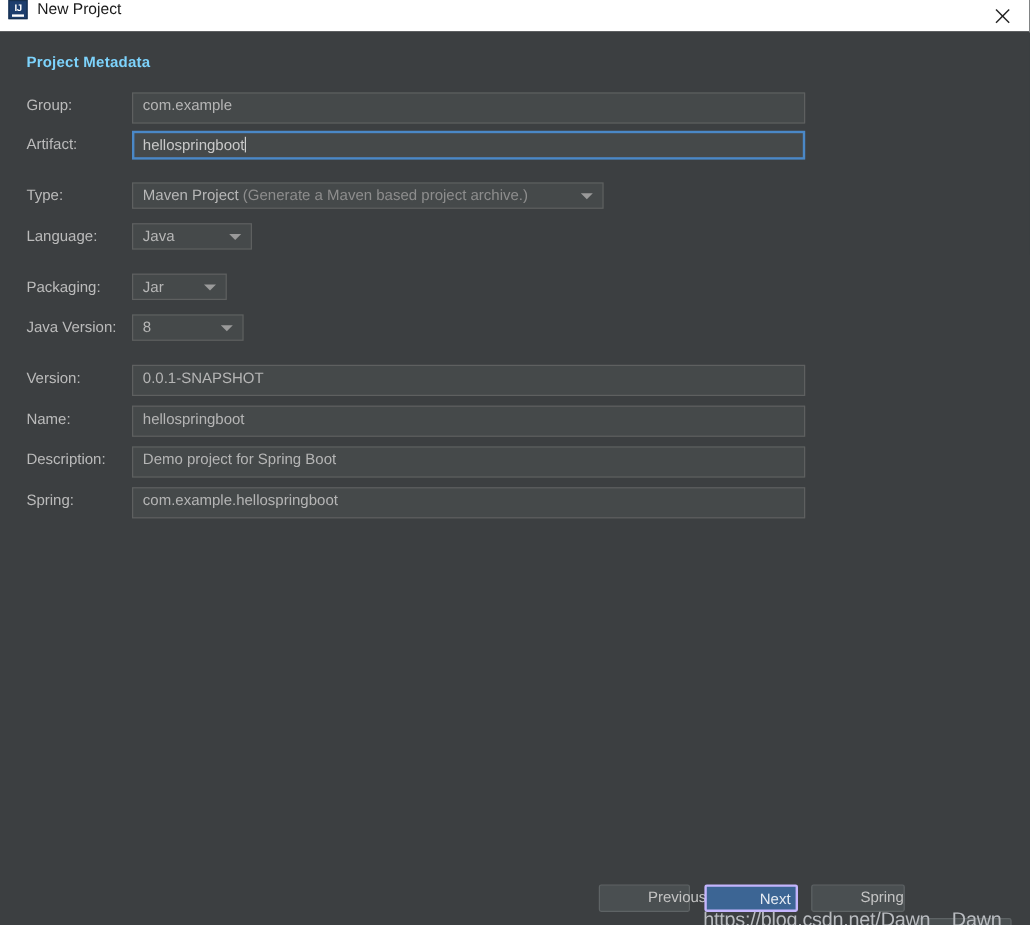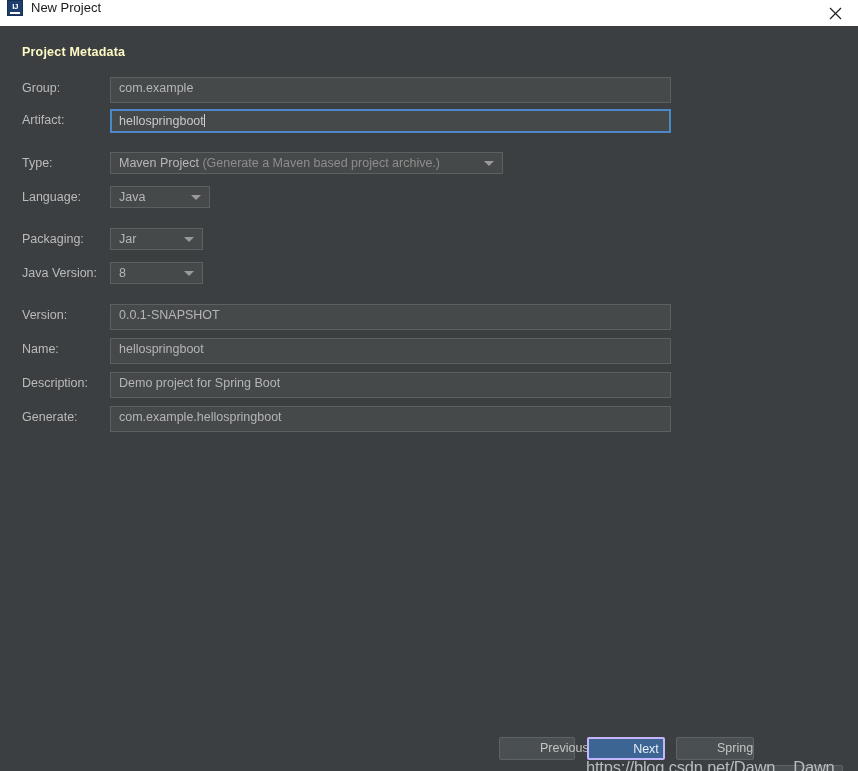--- a/index.html
+++ b/index.html
@@ -84,21 +84,21 @@
     height: 745px;
     background: #3c3f41;
   }
 
   .section-title {
     position: absolute;
     left: 22px;
     top: 19px;
     font-size: 12.5px;
     font-weight: bold;
-    color: #fef9c3;
+    color: #7dd3fc;
     letter-spacing: 0.2px;
   }
 
   .form-row {
     position: absolute;
     left: 0;
     height: 22px;
   }
   .form-label {
     position: absolute;
@@ -255,21 +255,21 @@
   <div class="form-row" style="top:160px;">
     <div class="form-label">Language:</div>
     <div class="combo" style="left:110px; width:100px;">
       <span>Java</span>
       <span class="combo-arrow"></span>
     </div>
   </div>
 
   <div class="form-row" style="top:202px;">
     <div class="form-label">Packaging:</div>
-    <div class="combo" style="left:110px; width:93px;">
+    <div class="combo" style="left:110px; width:79px;">
       <span>Jar</span>
       <span class="combo-arrow"></span>
     </div>
   </div>
 
   <div class="form-row" style="top:236px;">
     <div class="form-label">Java Version:</div>
     <div class="combo" style="left:110px; width:93px;">
       <span>8</span>
       <span class="combo-arrow"></span>
@@ -285,21 +285,21 @@
     <div class="form-label">Name:</div>
     <div class="text-field">hellospringboot</div>
   </div>
 
   <div class="form-row" style="top:346px;">
     <div class="form-label">Description:</div>
     <div class="text-field">Demo project for Spring Boot</div>
   </div>
 
   <div class="form-row" style="top:380px;">
-    <div class="form-label">Generate:</div>
+    <div class="form-label">Spring:</div>
     <div class="text-field">com.example.hellospringboot</div>
   </div>
 
 </div>
 
 <div class="btn" style="left:499px; width:76px;">Previous</div>
 <div class="btn primary" style="left:587px; width:78px;">Next</div>
 <div class="btn" style="left:676px; width:78px;">Spring</div>
 <div class="btn" style="left:765px; width:78px;margin-top:28px;">Help</div>
 

